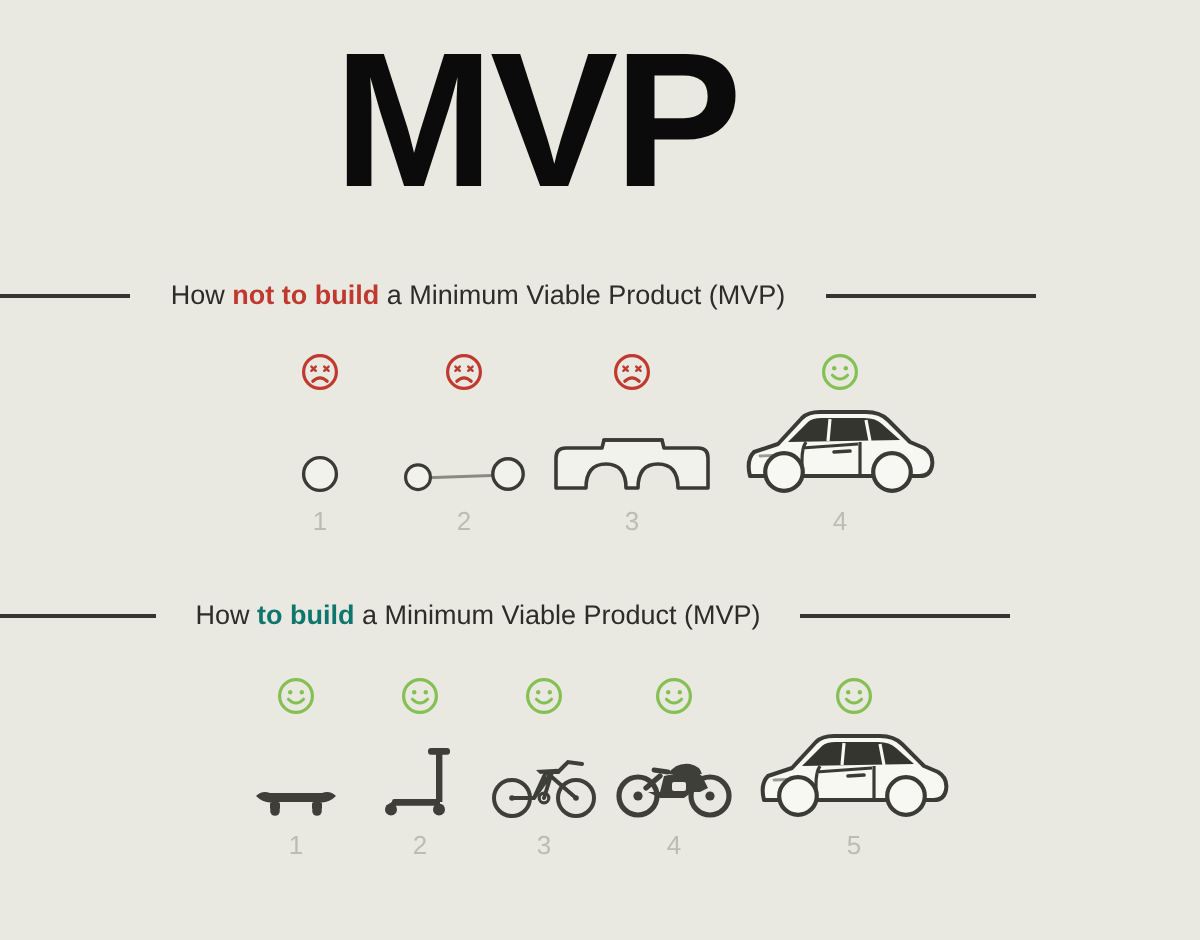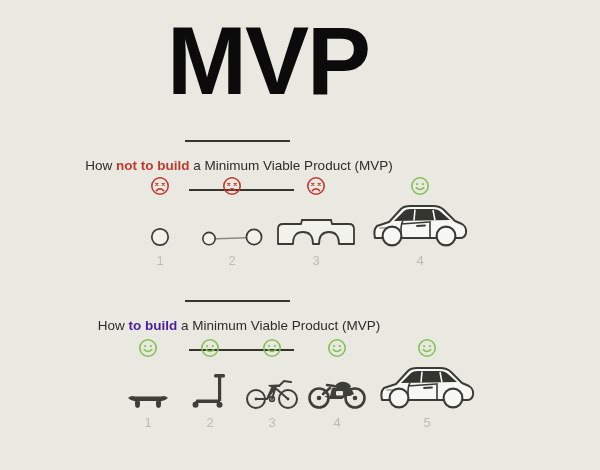--- a/index.html
+++ b/index.html
@@ -39,42 +39,41 @@
 
   
   .section-header {
     position: absolute;
     left: 0;
     width: 478px;
     display: flex;
     align-items: center;
     justify-content: center;
     gap: 16px;
-    flex-direction: column;
   }
   .rule {
     height: 2px;
     background: #353530;
     flex: 0 0 auto;
   }
   .rule-left  { width: 105px; margin-right: 4px; }
   .rule-right { width: 105px; margin-left: 4px; }
 
   .header-text {
     font-size: 13.5px;
     color: #2c2c28;
     white-space: nowrap;
     font-family: "Liberation Sans", sans-serif;
   }
   .header-text .accent-bad {
     color: #c0392f;
     font-weight: bold;
   }
   .header-text .accent-good {
-    color: #4c1d95;
+    color: #0f766e;
     font-weight: bold;
   }
 
   #section-header-1 { top: 140px; }
   #section-header-2 { top: 300px; }
 
   
   .row {
     position: absolute;
     left: 0;

